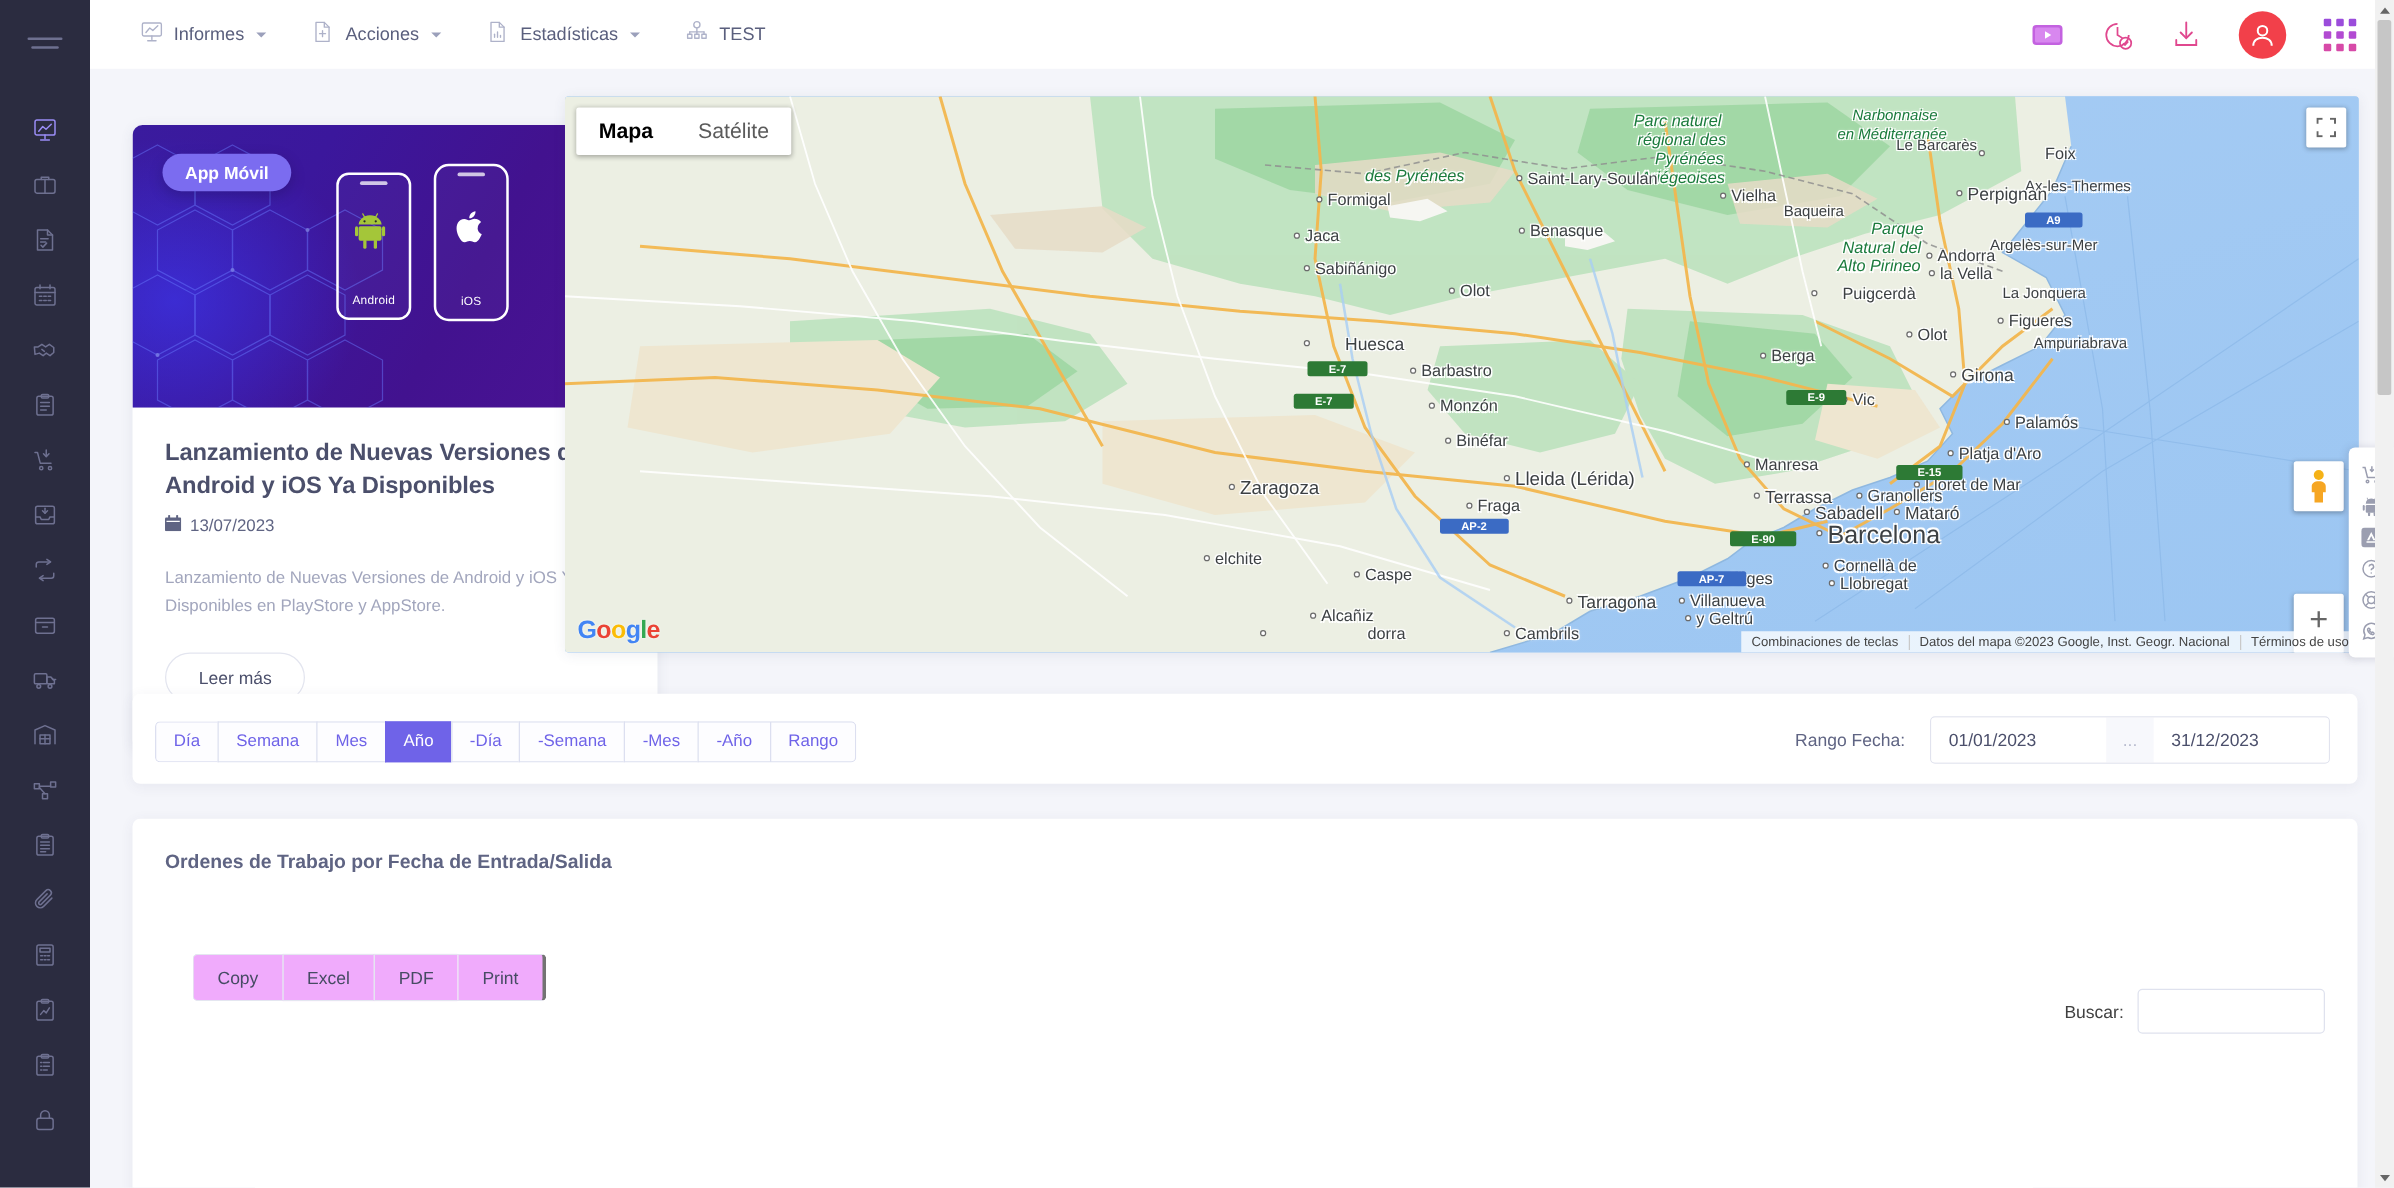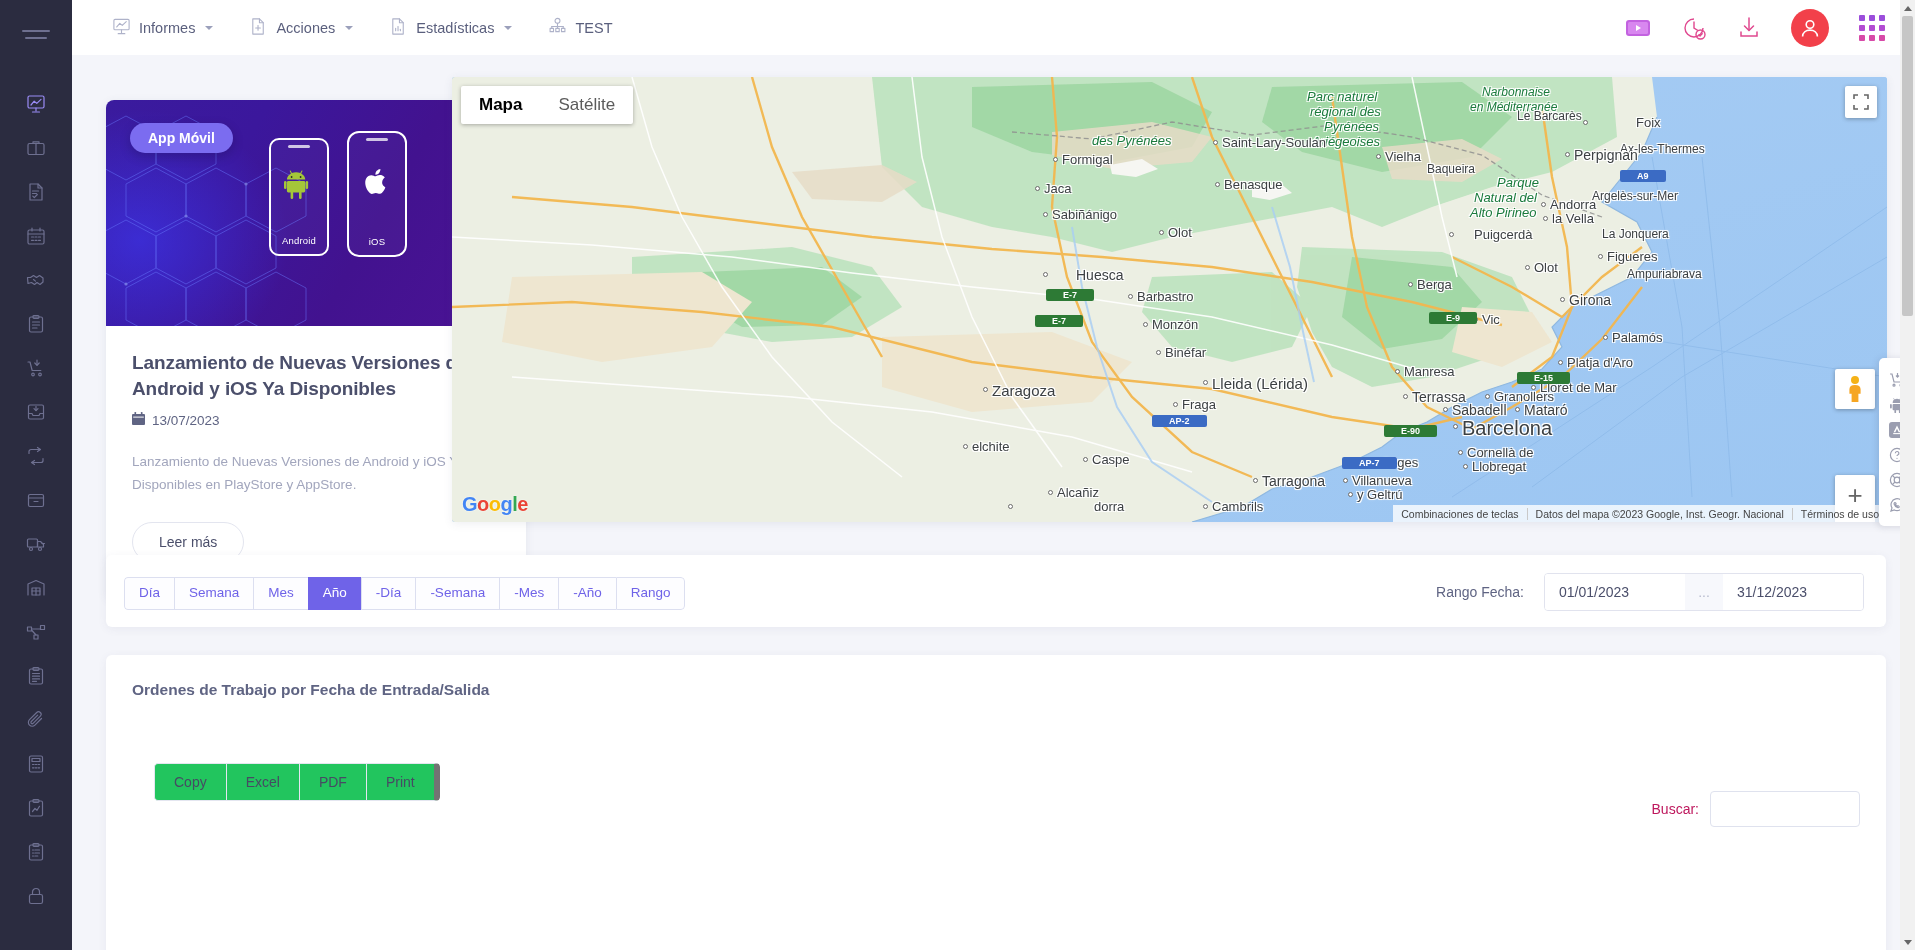--- a/index.html
+++ b/index.html
@@ -262,29 +262,29 @@
     position: absolute; left: 26px; top: 26px;
     font-size: 15.5px; color: #5f6483; font-weight: 600;
   }
   .export-group {
     position: absolute; left: 48px; top: 108px;
     display: flex; border-radius: 4px; overflow: hidden;
   }
   .exp-btn {
     border: 1px solid #e4e6f0; border-right: none;
     padding: 10px 19px; font-size: 14px; color: #464b63;
-    background: #22c55e; cursor: pointer;
+    background: #f0abfc; cursor: pointer;
   }
   .exp-btn:first-child { border-radius: 4px 0 0 4px; }
-  .exp-btn:last-child { border-right: 6px solid #737373; border-radius: 0 4px 4px 0; }
+  .exp-btn:last-child { border-right: 3px solid #737373; border-radius: 0 4px 4px 0; }
   .search-wrap {
     position: absolute; right: 26px; top: 136px;
     display: flex; align-items: center; gap: 11px;
   }
-  .search-wrap label { font-size: 14px; color: #be185d; }
+  .search-wrap label { font-size: 14px; color: #404040; }
   .search-wrap input {
     width: 150px; padding: 9px 10px;
     border: 1px solid #dfe2ee; border-radius: 4px; outline: none;
     font-family: "Liberation Sans", sans-serif; font-size: 14px; color: #4b4f6b;
   }
 
   
   #rail {
     position: absolute; right: 0; top: 358px;
     width: 36px;

